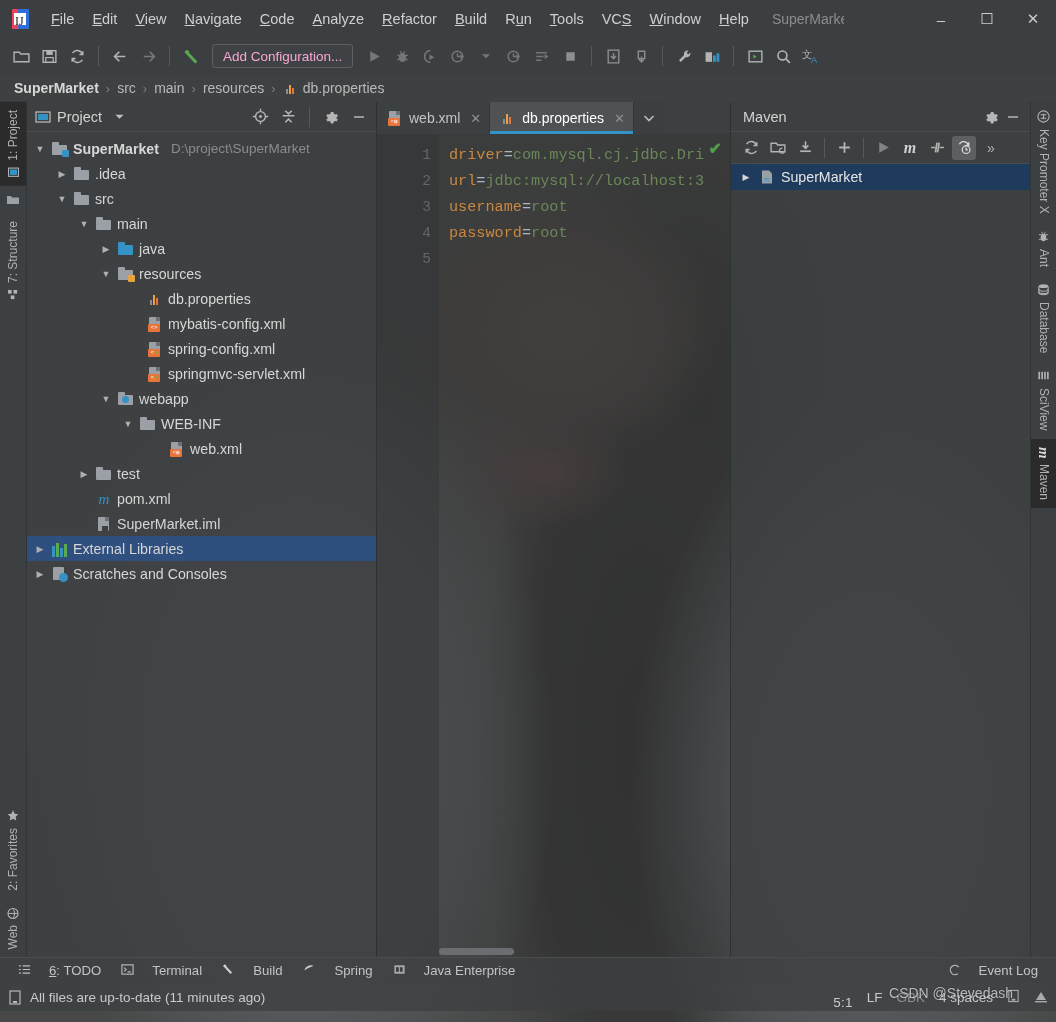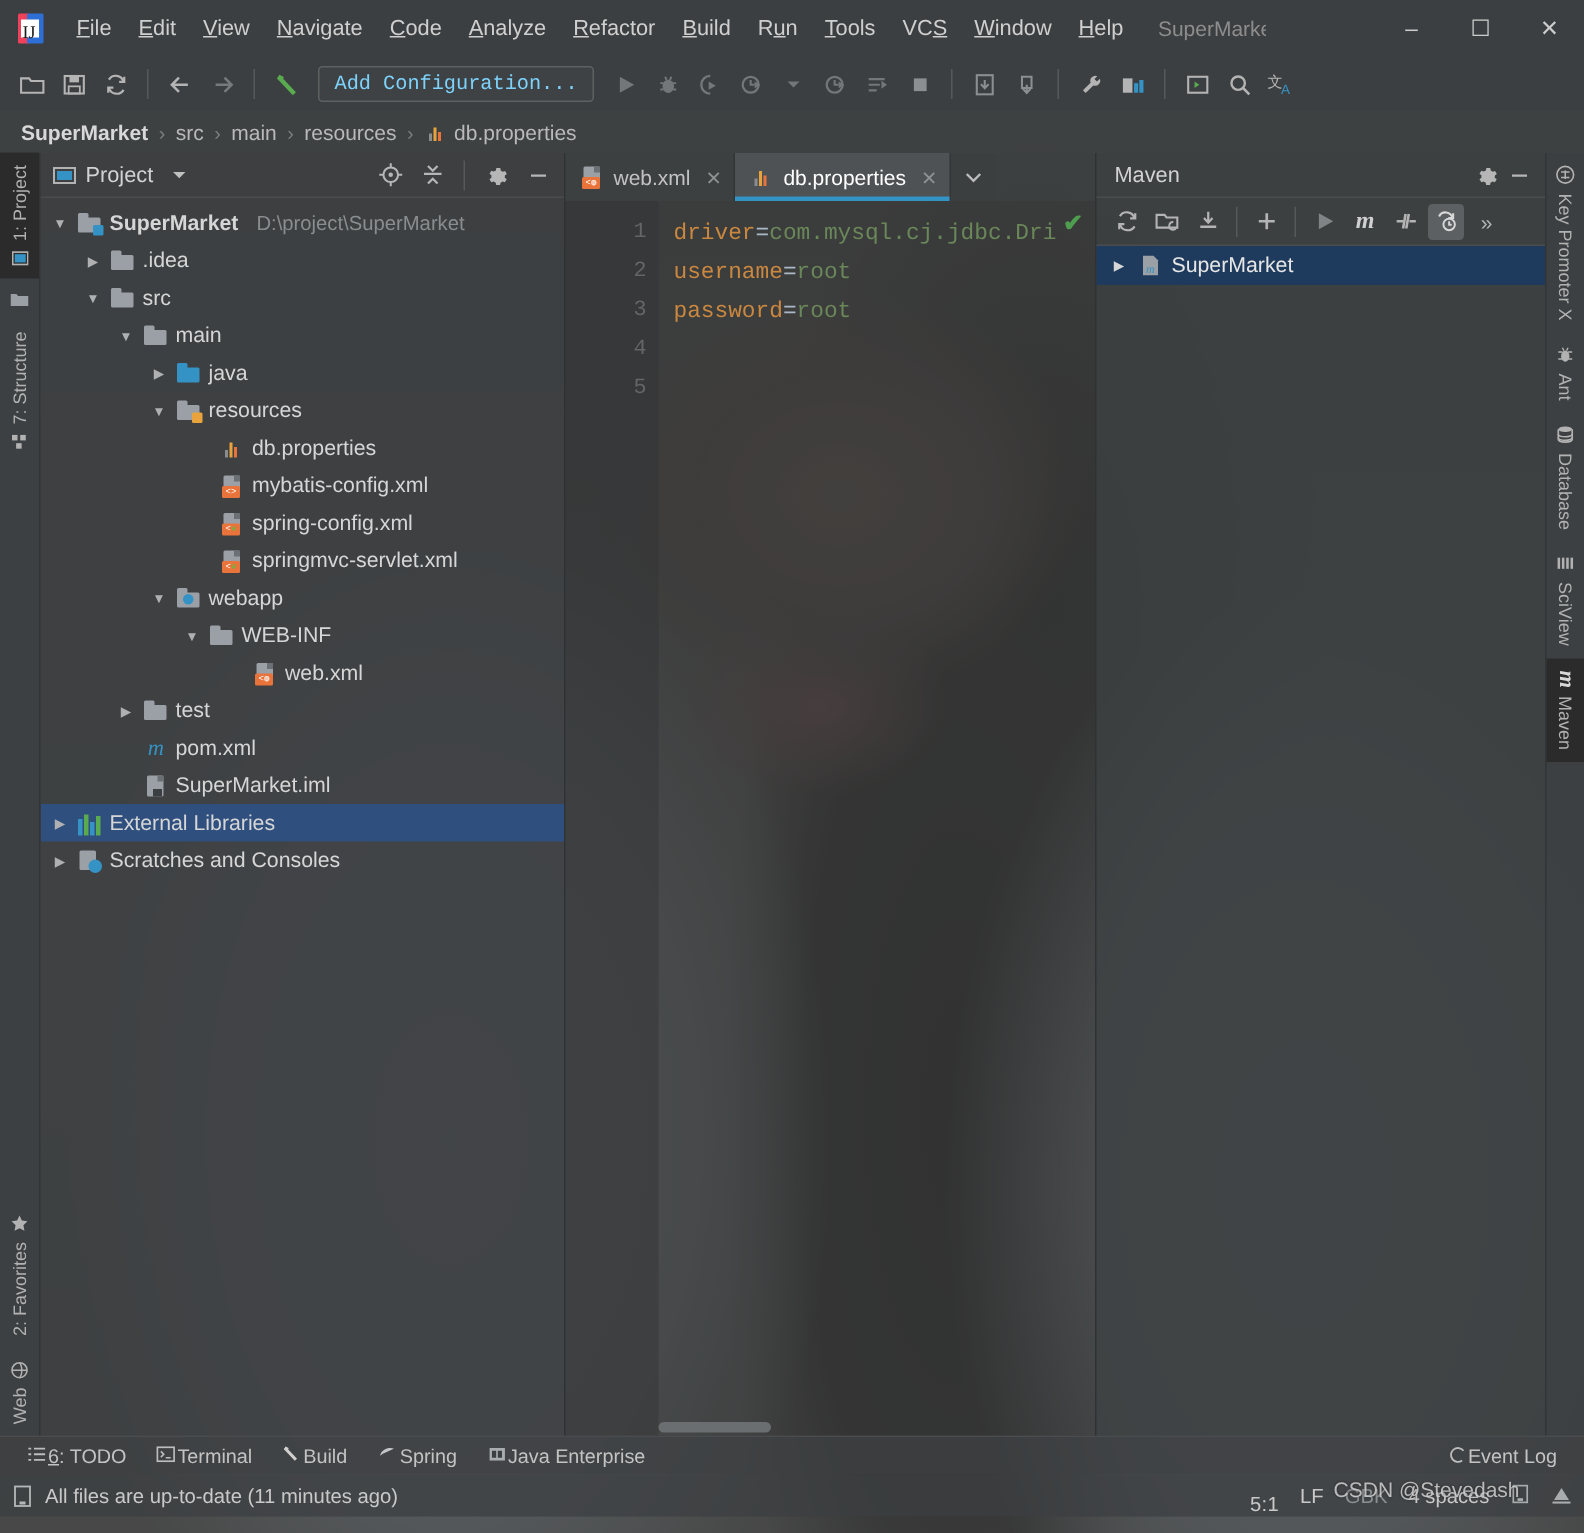--- a/index.html
+++ b/index.html
@@ -73,21 +73,21 @@
     padding: 0 8px; background: rgba(60,63,65,0.92);
   }
   .tb { width: 26px; height: 26px; display:flex; align-items:center; justify-content:center;
         border-radius:3px; color:#b4b4b4; }
   .tb.dim { color: #6f7274; }
   .tb svg { display:block; }
   .sep { width:1px; height:20px; background:#56595b; margin:0 6px; }
   .runconfig {
     height: 24px; border: 1px solid #5e6060; border-radius: 3px;
     padding: 0 10px; display:flex; align-items:center; font-size:13.5px;
-    color:#7dd3fc; margin: 0 6px; background: rgba(70,73,75,0.35); font-family: Liberation Mono, monospace;
+    color:#f9a8d4; margin: 0 6px; background: rgba(70,73,75,0.35);
   }
 
   
   .breadcrumb {
     height: 28px; display:flex; align-items:center; gap:0px;
     padding: 0 10px; font-size: 14px; color:#b9b9b9;
     background: rgba(60,63,65,0.55);
   }
   .breadcrumb .crumb { padding: 0 4px; white-space:nowrap; }
   .breadcrumb .crumb.b { font-weight: bold; color: #d8d8d8; }
@@ -201,21 +201,21 @@
   
   .rightstrip { width:26px; background: rgba(60,63,65,0.9); border-left:1px solid #323537; display:flex; flex-direction:column;}
   .rtab { writing-mode: vertical-rl; font-size:12px; color:#b2b2b2; padding:8px 0; display:flex; align-items:center; gap:6px;}
   .rtab.active { background:#2b2b2b; }
 
   
   .bottombar {
     height: 26px; display:flex; align-items:center; gap:0px; padding:0 8px;
     background: rgba(60,63,65,0.80); border-top:1px solid #4a4d4f; font-size:13.2px; color:#c3c3c3;
   }
-  .bbtn { display:flex; align-items:center; gap:1px; padding: 2px 10px; border-radius:3px; white-space:nowrap;}
+  .bbtn { display:flex; align-items:center; gap:18px; padding: 2px 10px; border-radius:3px; white-space:nowrap;}
   .bbtn u{text-decoration:underline;}
   .statusbar {
     height: 28px; display:flex; align-items:center; padding:0 8px;
     background: rgba(60,63,65,0.72); font-size:13.5px; color:#c9c9c9; position:relative;
   }
   .statusbar .right { margin-left:auto; display:flex; align-items:center; gap:14px; }
   .statusbar .dim { color:#8d9093; }
   .watermark {
     position:absolute; right:43px; top:2px; font-size:14px; color:#cfcfcf;
     opacity:0.85; white-space:nowrap; pointer-events:none;
@@ -680,20 +680,23 @@
           <div class="gutter">
             <div>1</div>
             <div>2</div>
             <div>3</div>
             <div>4</div>
             <div>5</div>
           </div>
           <div class="code">
             <div class="ln">
               <span class="k">driver</span><span class="eq">=</span><span class="v">com.mysql.cj.jdbc.Dri</span>
+            </div>
+            <div class="ln">
+              <span class="k">url</span><span class="eq">=</span><span class="v">jdbc:mysql://localhost:3</span>
             </div>
             <div class="ln">
               <span class="k">username</span><span class="eq">=</span><span class="v">root</span>
             </div>
             <div class="ln">
               <span class="k">password</span><span class="eq">=</span><span class="v">root</span>
             </div>
             <div class="ln"></div>
           </div>
           <div class="inspect">✔</div>

